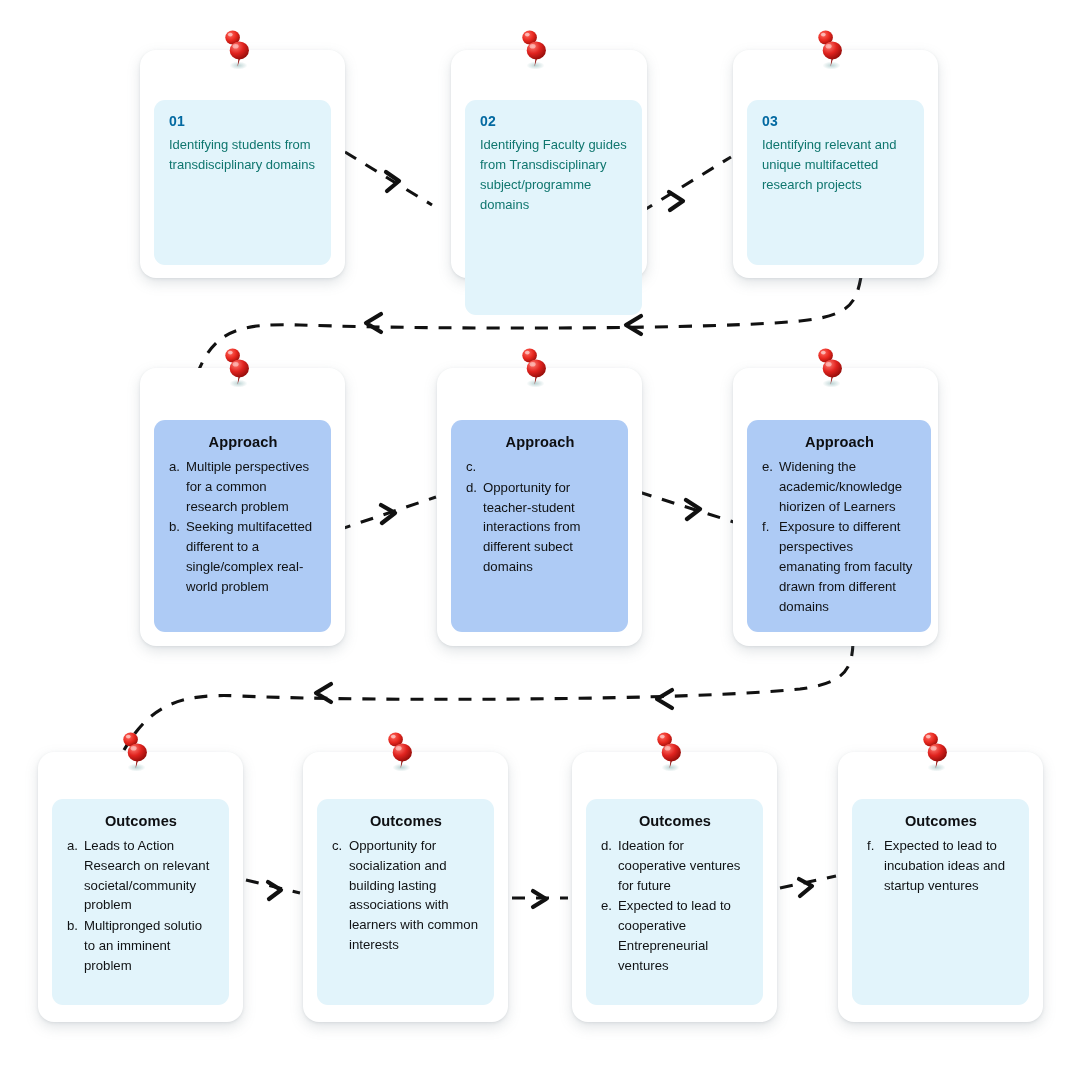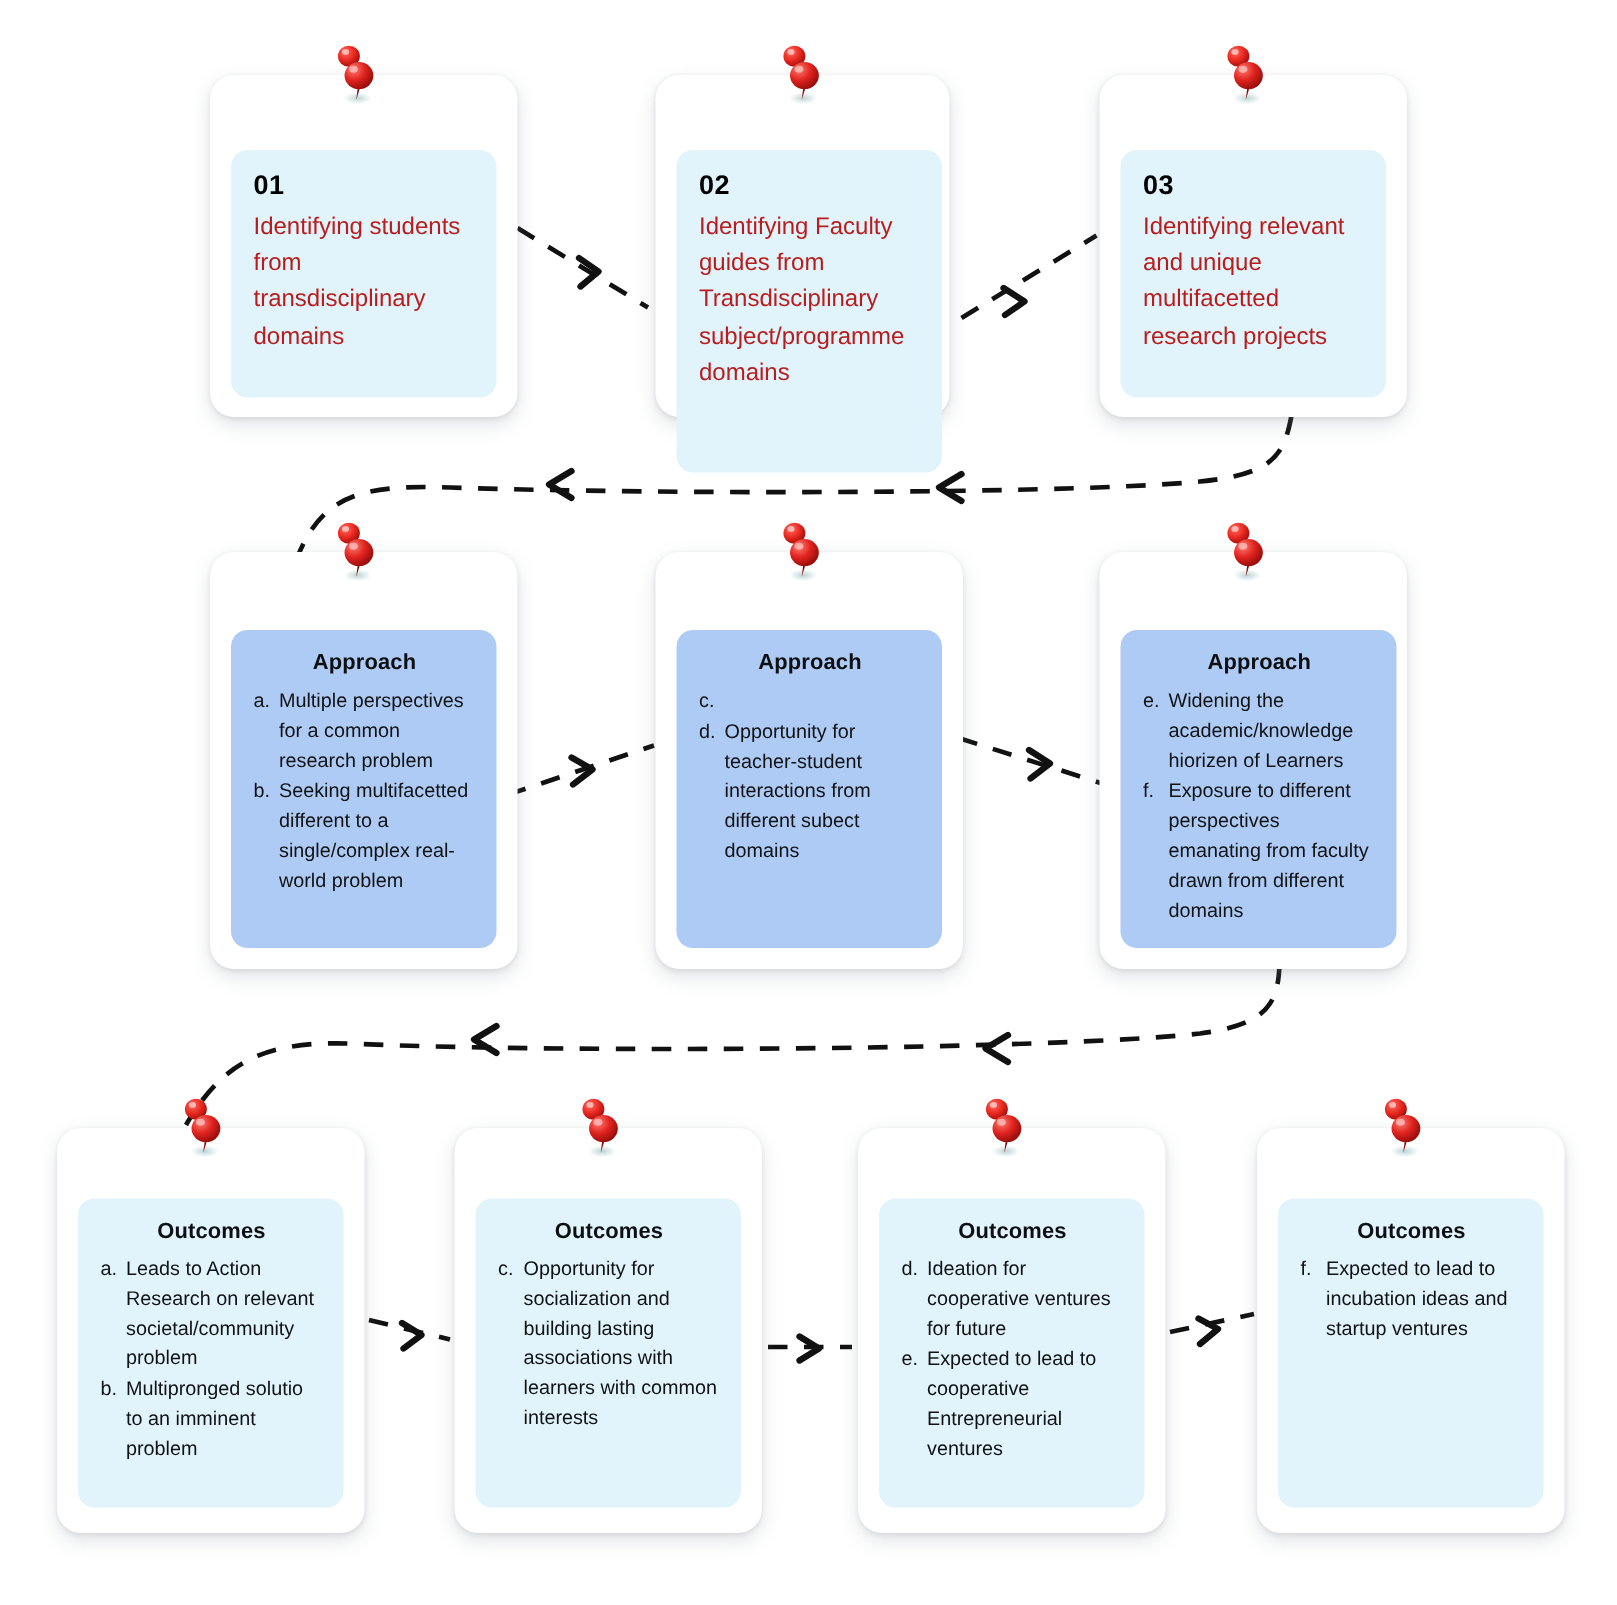--- a/index.html
+++ b/index.html
@@ -45,30 +45,30 @@
     overflow: hidden;
   }
   .panel.cyan  { background: #e2f4fb; }
   .panel.blue  { background: #aecbf5; }
 
   .panel-inner {
     padding: 14px 14px 10px 15px;
   }
   .num {
     font-weight: bold;
-    font-size: 18px;
-    color: #000000;
+    font-size: 14px;
+    color: #0369a1;
     letter-spacing: 0.3px;
     line-height: 1.1;
     margin-bottom: 6px;
   }
   .body-text {
-    font-size: 16px;
+    font-size: 13px;
     line-height: 1.52;
-    color: #b91c1c;
+    color: #0f766e;
   }
   .panel-title {
     font-weight: bold;
     font-size: 14.6px;
     color: #0d0f12;
     margin-bottom: 7px;
     letter-spacing: 0.1px;
     text-align: center;
   }
   ol.items {
@@ -165,21 +165,21 @@
 
   <div class="card" style="left:140px; top:50px; width:205px; height:228px;">
     <div class="panel cyan" style="left:14px; top:50px; right:14px; width:177px; height:165px;">
       <div class="panel-inner">
         <div class="num">01</div>
         <div class="body-text">Identifying students from transdisciplinary domains</div>
       </div>
     </div>
   </div>
 
-  <div class="card" style="left:437px; top:50px; width:175px; height:228px;padding-left:21px;">
+  <div class="card" style="left:451px; top:50px; width:175px; height:228px;padding-left:21px;">
     <div class="panel cyan" style="left:14px; top:50px; width:177px; height:215px;">
       <div class="panel-inner">
         <div class="num">02</div>
         <div class="body-text">Identifying Faculty guides from Transdisciplinary subject/programme domains</div>
       </div>
     </div>
   </div>
 
   <div class="card" style="left:733px; top:50px; width:205px; height:228px;">
     <div class="panel cyan" style="left:14px; top:50px; width:177px; height:165px;">

